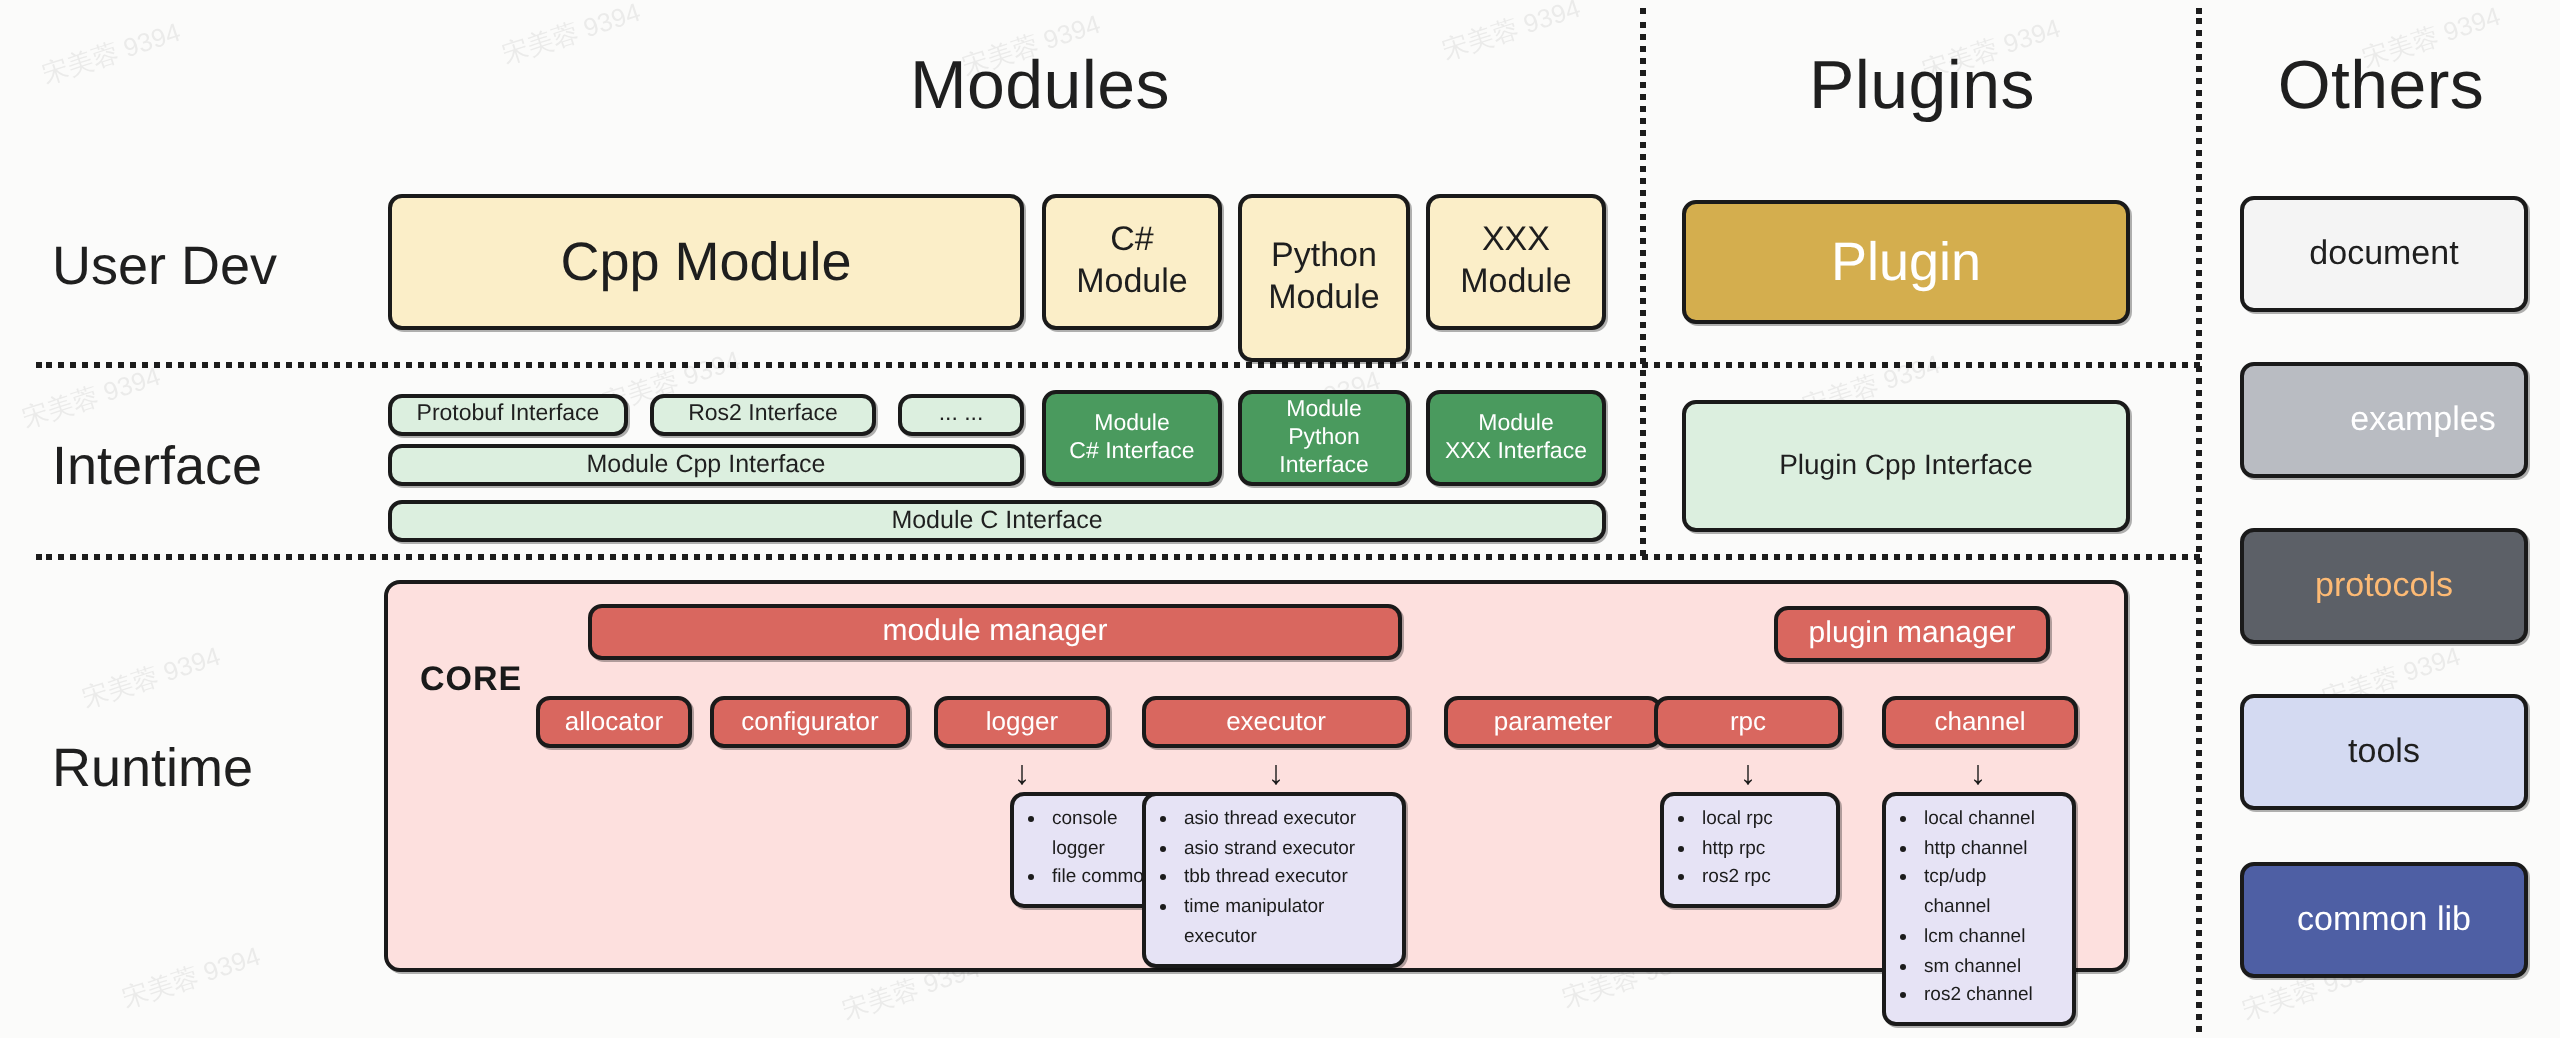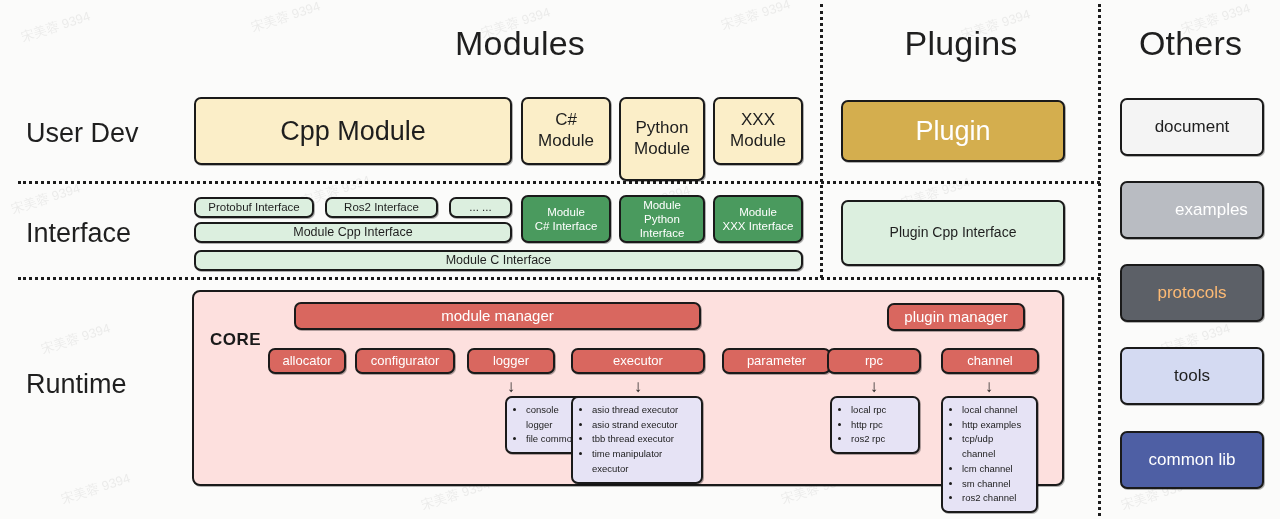--- a/index.html
+++ b/index.html
@@ -206,21 +206,21 @@
   <div class="bullets" style="left:830px; top:396px; width:90px;">
     <ul>
         <li>local rpc</li>
         <li>http rpc</li>
         <li>ros2 rpc</li>
       </ul>
   </div>
   <div class="bullets" style="left:941px; top:396px; width:97px;">
     <ul>
         <li>local channel</li>
-        <li>http examples</li>
+        <li>http channel</li>
         <li>tcp/udp channel</li>
         <li>lcm channel</li>
         <li>sm channel</li>
         <li>ros2 channel</li>
       </ul>
   </div>
 
   <div class="box oth oth-document" style="left:1120px; top:98px; width:144px; height:58px;">document</div>
   <div class="box oth oth-examples" style="left:1120px; top:181px; width:144px; height:58px;">examples</div>
   <div class="box oth oth-protocols" style="left:1120px; top:264px; width:144px; height:58px;">protocols</div>

